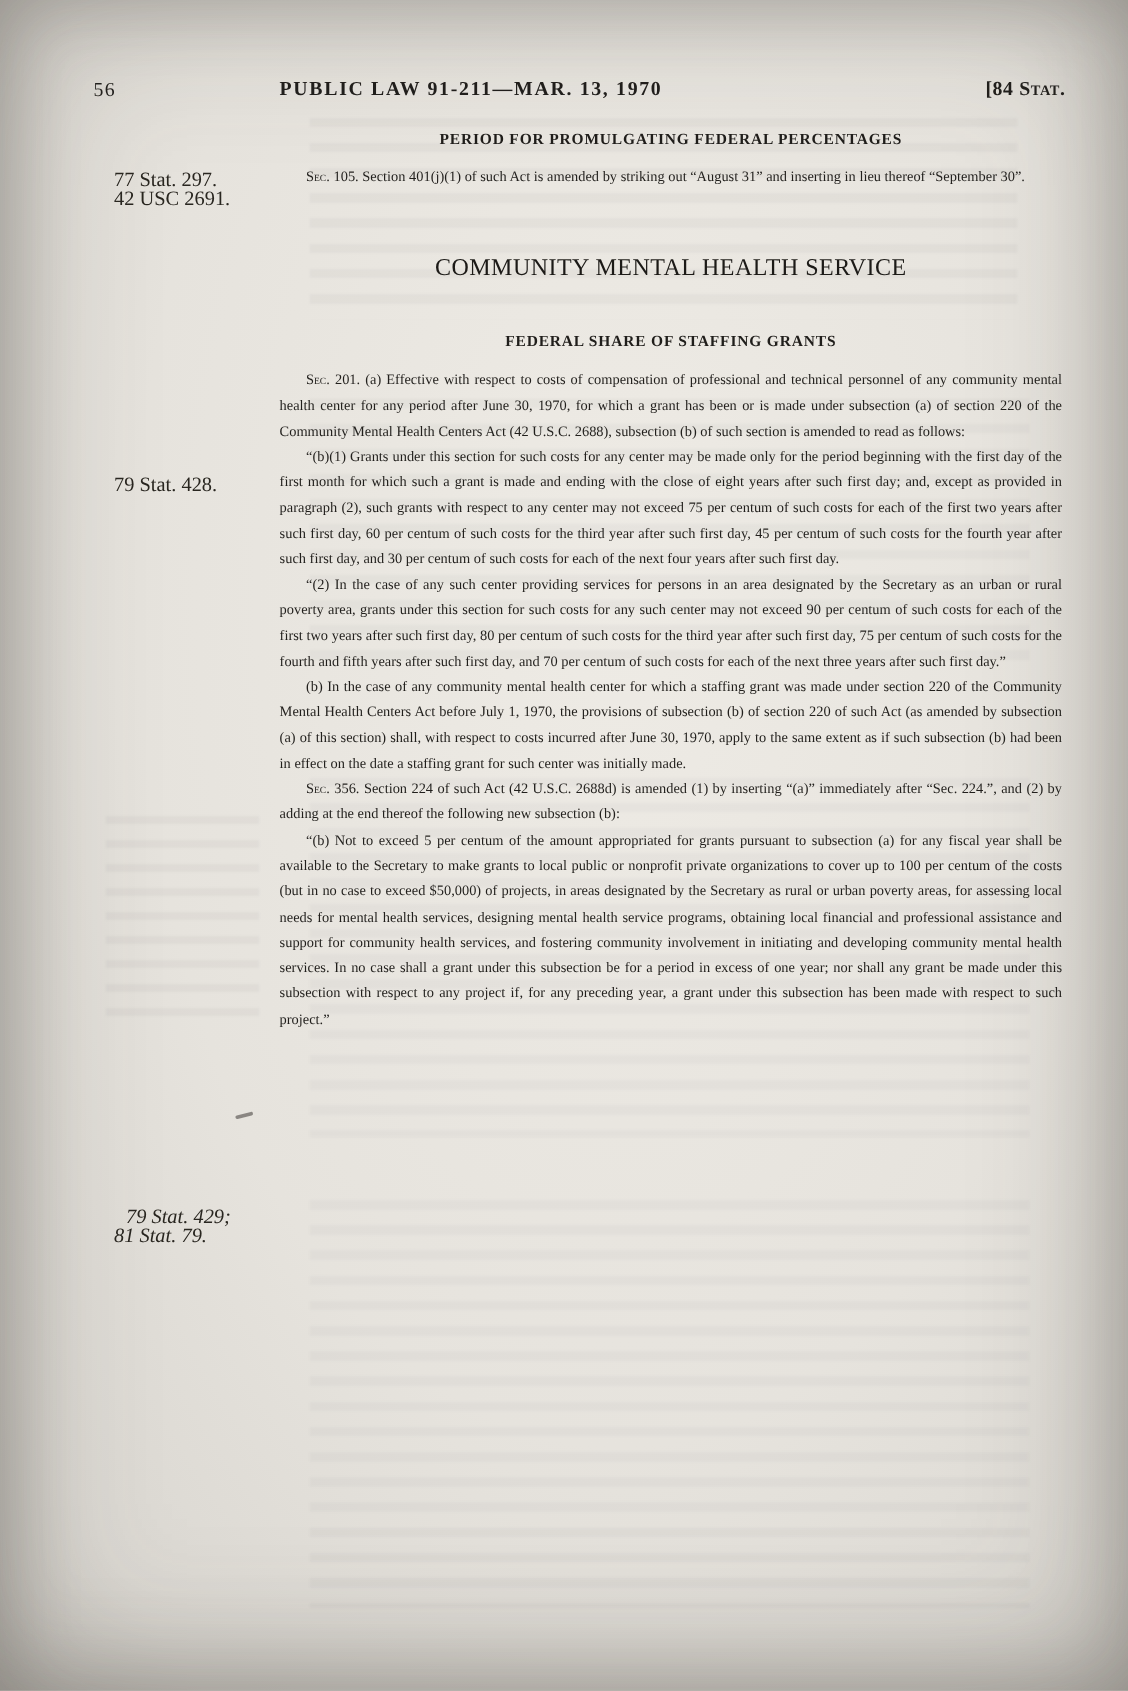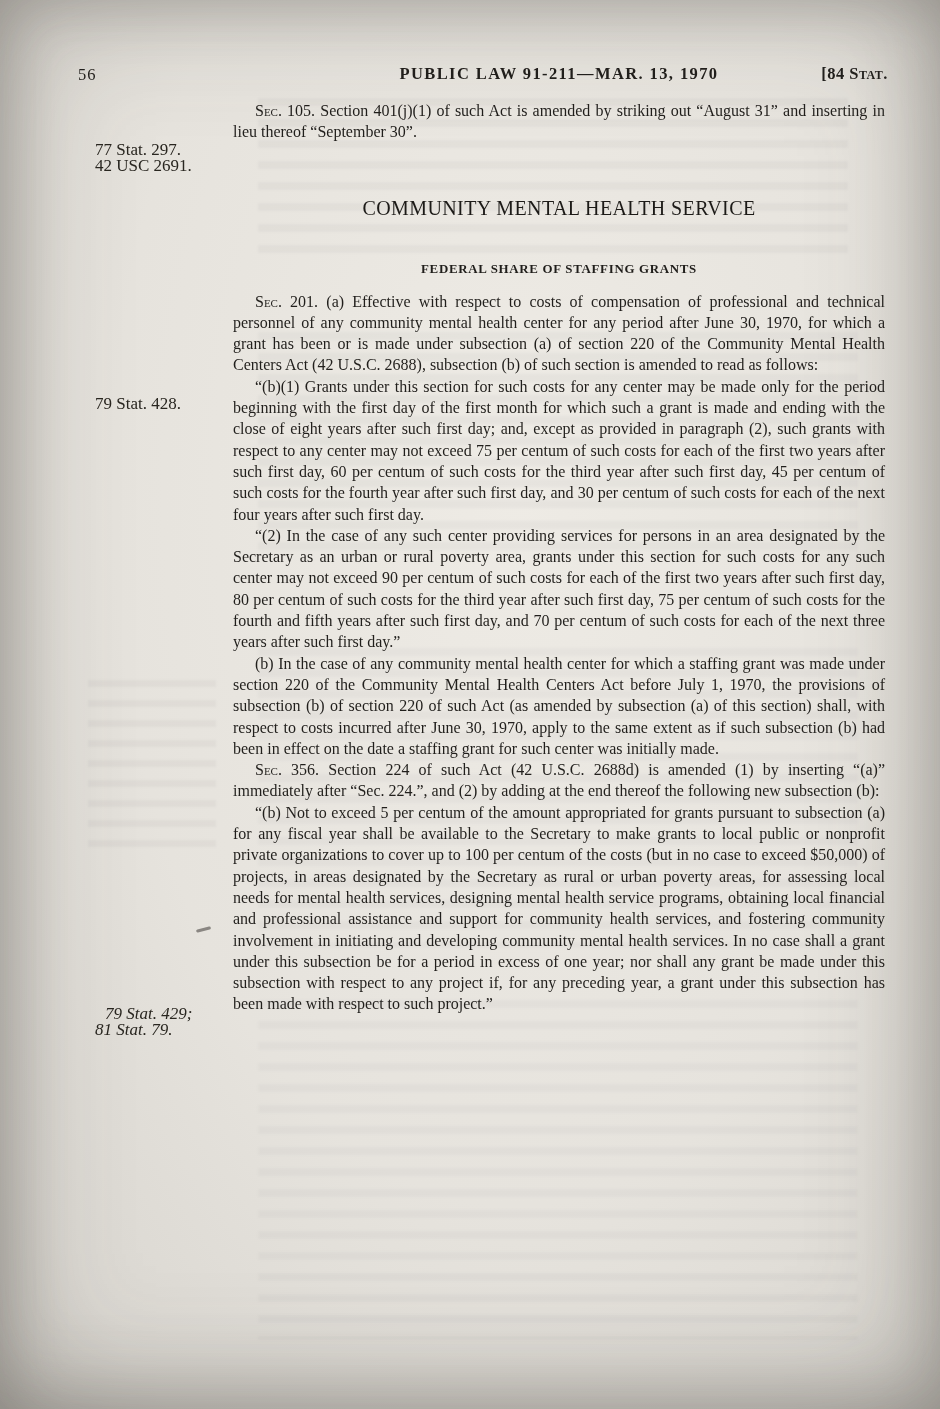--- a/index.html
+++ b/index.html
@@ -29,21 +29,21 @@
       inset 0 0 130px rgba(72,68,62,0.30),
       inset -16px -26px 70px rgba(72,68,62,0.18),
       inset 14px 10px 55px rgba(72,68,62,0.18);
   }
   .sc { font-variant: small-caps; }
 
   .header { position:absolute; top:64px; left:0; width:100%; font-size:16.5px; }
   .page-number { position:absolute; left:78px; top:1px; letter-spacing:1px; }
   .header-title {
     position:absolute; left:233px; width:652px; top:0;
-    text-align:center; letter-spacing:1.4px; font-weight:bold;
+    letter-spacing:1.4px; font-weight:bold;
   }
   .stat-ref { position:absolute; right:52px; top:0; font-weight:bold; letter-spacing:0.5px; }
 
   .margin-note {
     position:absolute; left:95px; width:132px;
     font-size:17px; line-height:15.5px; color:#292620;
   }
   .note-105 { top:142px; }
   .note-201 { top:396px; }
   .note-202 { top:1006px; text-align:left;font-style:italic; }
@@ -60,21 +60,21 @@
   .h-grants  { margin:20px 0 14px; }
 
   .title-ii {
     font-size:20px; line-height:26px; font-weight:normal;
     text-align:center; letter-spacing:0.4px;
     margin:26px 0 6px;
     color:#1c1a17;
   }
 
   .para {
-    font-size:16px; line-height:21.3px;
+    font-size:12px; line-height:21.3px;
     text-align:justify; text-indent:22px;
     color:#211f1c;
   }
 
   .pencil {
     position:absolute; left:196px; top:928px;
     width:15px; height:3px; border-radius:2px;
     background:rgba(62,59,54,0.55);
     transform:rotate(-14deg);
   }
@@ -101,20 +101,21 @@
     <div>79 Stat. 428.</div>
   </aside>
 
   <aside class="margin-note note-202">
     <div>79 Stat. 429;</div>
     <div>81 Stat. 79.</div>
   </aside>
 
   <main class="main">
 
+    <h3 class="runhead">PERIOD FOR PROMULGATING FEDERAL PERCENTAGES</h3>
 
     <p class="para"><span class="sc">Sec. 105.</span> <span>Section 401(j)(1) of such Act is amended by striking out “August 31” and inserting in lieu thereof “September 30”.</span></p>
 
     <h2 class="title-ii">
       <br>
       <span>COMMUNITY MENTAL HEALTH SERVICE</span>
     </h2>
 
     <h3 class="runhead h-staffing">FEDERAL SHARE OF STAFFING GRANTS</h3>
 

